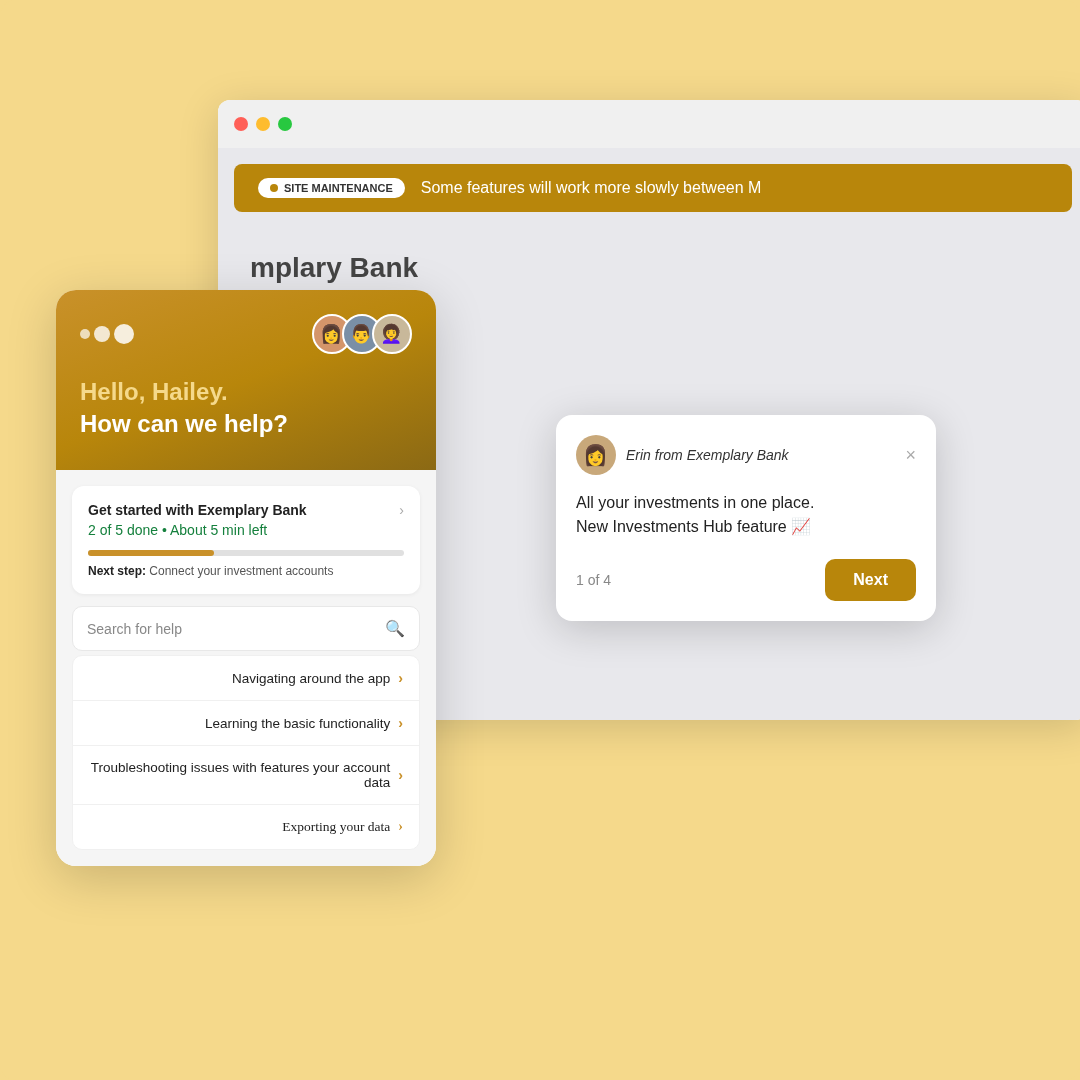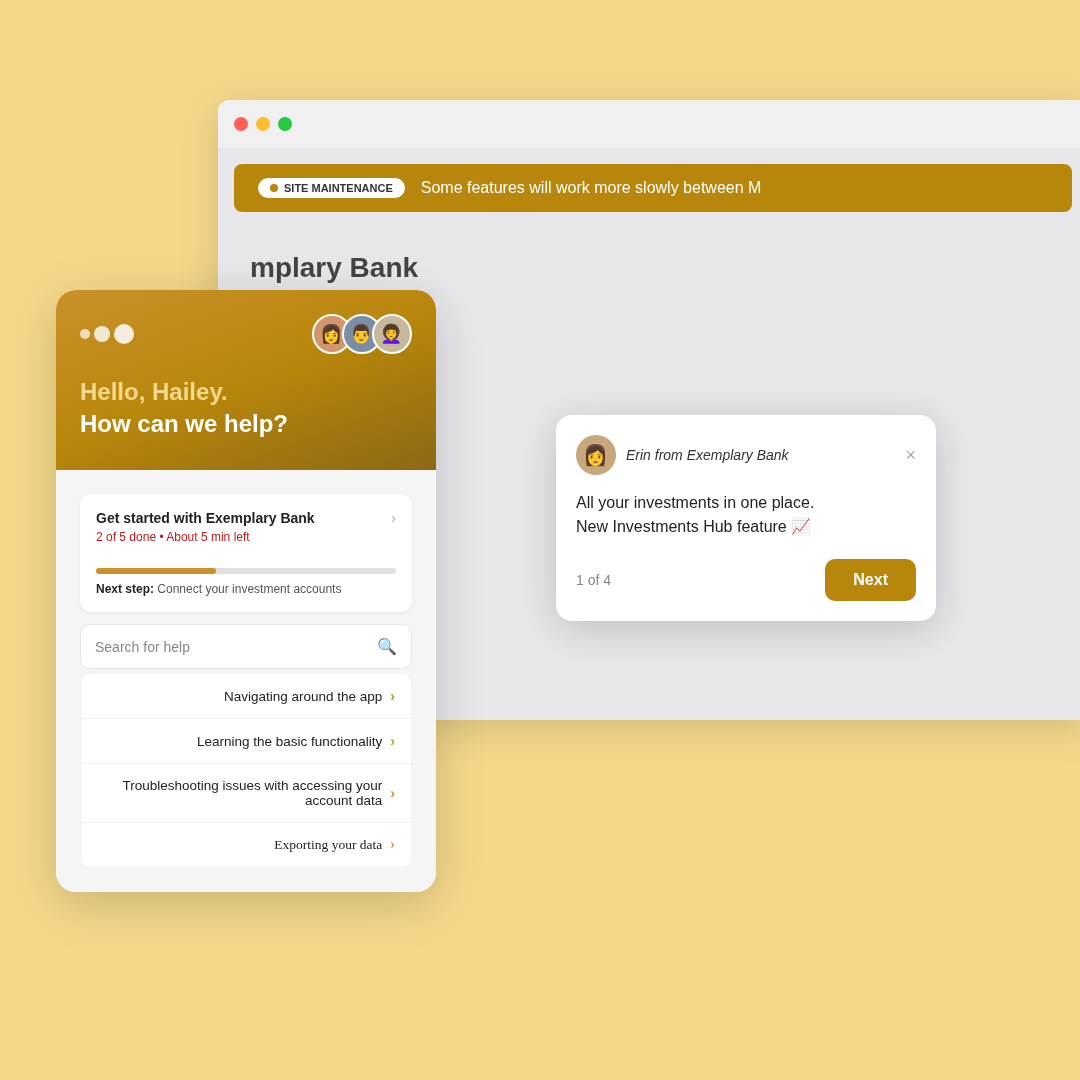--- a/index.html
+++ b/index.html
@@ -201,21 +201,21 @@
       margin-bottom: 4px;
     }
 
     .help-subgreeting {
       color: white;
       font-size: 24px;
       font-weight: 700;
     }
 
     .help-body {
-      padding: 24px;
+      padding: 16px;
       background: #f5f5f5;
     }
 
     
     .progress-card {
       background: white;
       border-radius: 12px;
       padding: 16px;
       margin-bottom: 12px;
       box-shadow: 0 1px 4px rgba(0,0,0,0.06);
@@ -233,23 +233,23 @@
       font-weight: 600;
       color: #222;
     }
 
     .progress-card-chevron {
       color: #aaa;
       font-size: 14px;
     }
 
     .progress-card-meta {
-      font-size: 12px;
-      color: #b91c1c;
-      margin-bottom: 24px;
+      font-size: 14px;
+      color: #15803d;
+      margin-bottom: 12px;
     }
 
     .progress-bar-track {
       background: #e0e0e0;
       border-radius: 4px;
       height: 6px;
       margin-bottom: 8px;
     }
 
     .progress-bar-fill {
@@ -492,21 +492,21 @@
       <div class="help-list">
         <div class="help-list-item">
           <span class="help-list-item-text">Navigating around the app</span>
           <span class="help-list-chevron">›</span>
         </div>
         <div class="help-list-item">
           <span class="help-list-item-text">Learning the basic functionality</span>
           <span class="help-list-chevron">›</span>
         </div>
         <div class="help-list-item">
-          <span class="help-list-item-text">Troubleshooting issues with accessing your account data</span>
+          <span class="help-list-item-text">Troubleshooting issues with features your account data</span>
           <span class="help-list-chevron">›</span>
         </div>
         <div class="help-list-item">
           <span class="help-list-item-text">Exporting your data</span>
           <span class="help-list-chevron">›</span>
         </div>
       </div>
 
     </div>
   </div>

